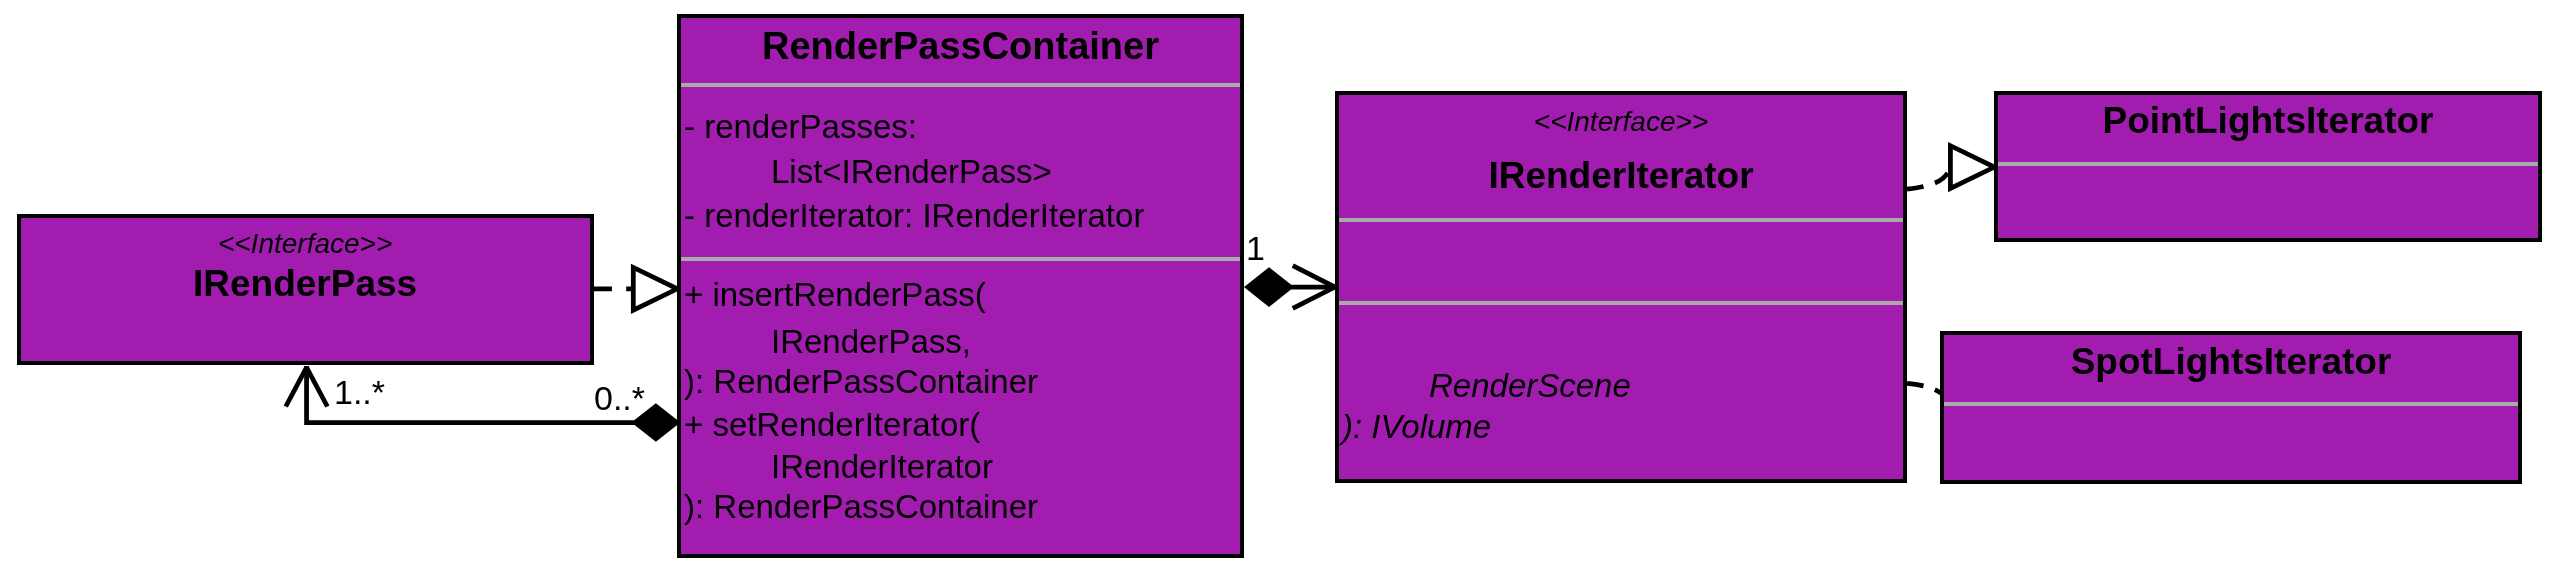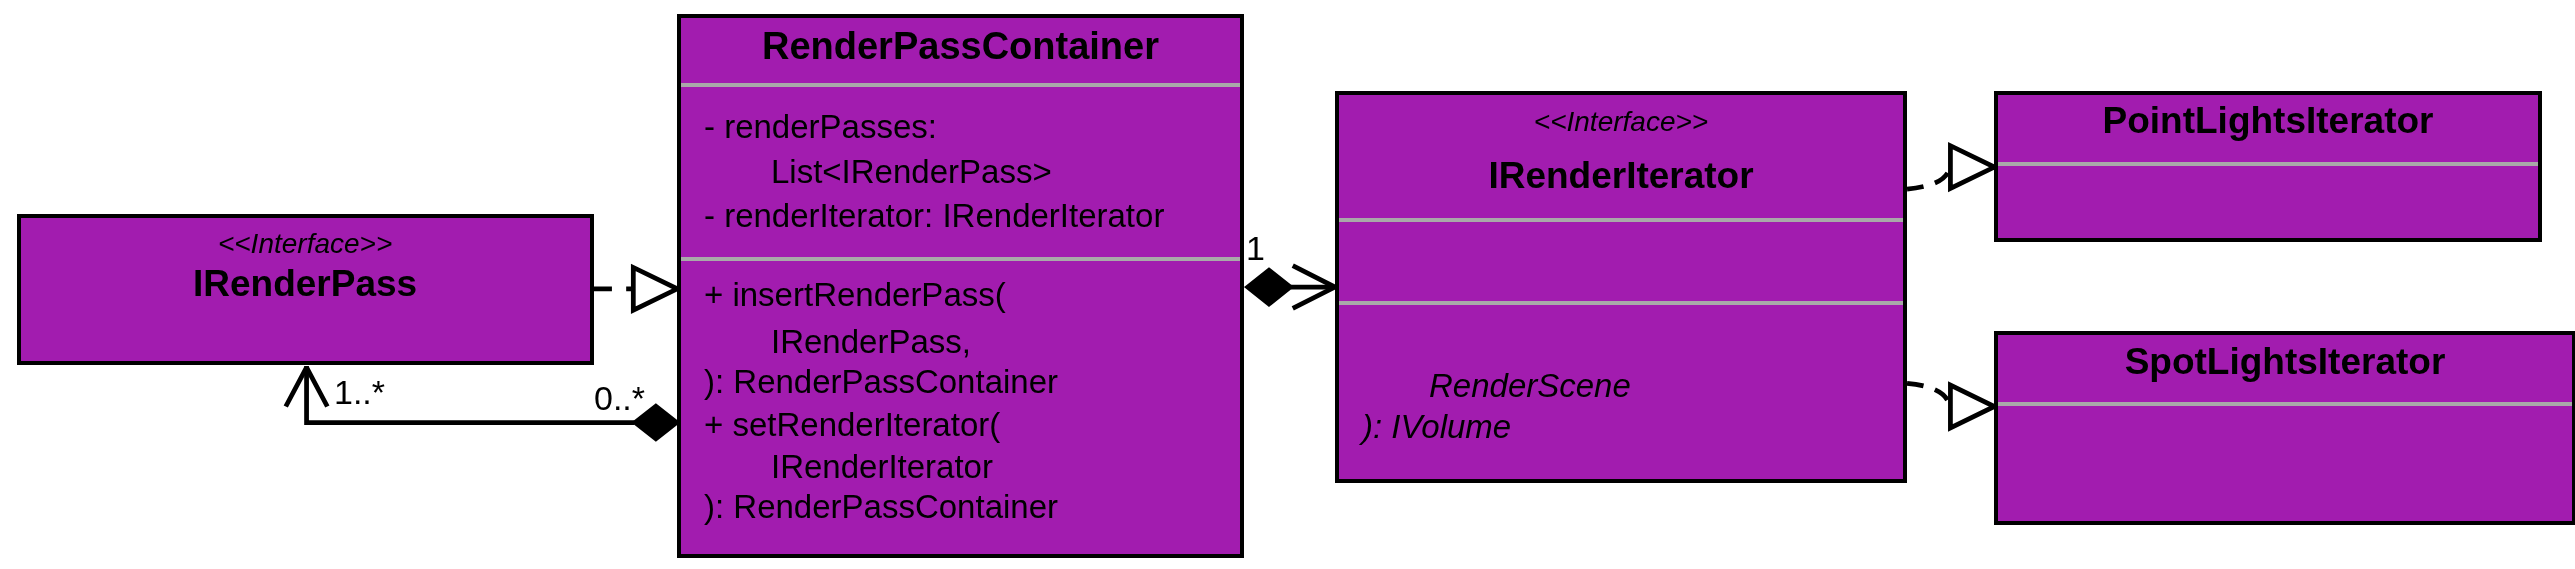--- a/index.html
+++ b/index.html
@@ -14,21 +14,21 @@
     box-sizing:border-box;
   }
   .sep { position:absolute; left:0; right:0; height:4.2px; background:#a9a9a9; }
   .tline {
     position:absolute; left:0; right:0; line-height:43px; font-size:33px;
     white-space:nowrap;
   }
   .center { text-align:center; }
   .stereo { font-style:italic; font-size:28px; }
   .cname  { font-weight:bold; font-size:37px; }
-  .member { padding-left:23px; }
+  .member { padding-left:3px; }
   .indent { padding-left:90px; }
   .it { font-style:italic; }
   .mult { position:absolute; font-size:34px; line-height:43px; white-space:nowrap; }
 </style>
 </head>
 <body>
 
 <div id="canvas">
 
   <svg id="connectors" viewBox="0 0 4336 959" xmlns="http://www.w3.org/2000/svg">
@@ -83,21 +83,21 @@
 
     <div class="tline member indent it" style="top:269px;">RenderScene</div>
     <div class="tline member it" style="top:310px;">): IVolume</div>
   </div>
 
   <div class="uml-box" style="left:1994px; top:91px; width:548px; height:151px;">
     <div class="tline center cname" style="top:3.6px;">PointLightsIterator</div>
     <div class="sep" style="top:67px;"></div>
   </div>
 
-  <div class="uml-box" style="left:1994px; top:331px; width:582px; height:194px;">
+  <div class="uml-box" style="left:1940px; top:331px; width:582px; height:153px;">
     <div class="tline center cname" style="top:5.3px;">SpotLightsIterator</div>
     <div class="sep" style="top:67px;"></div>
   </div>
 
   <div class="mult" style="left:334px; top:371px;">1..*</div>
   <div class="mult" style="left:594px; top:377px;">0..*</div>
   <div class="mult" style="left:1246px; top:227px;">1</div>
 
 </div>
 

